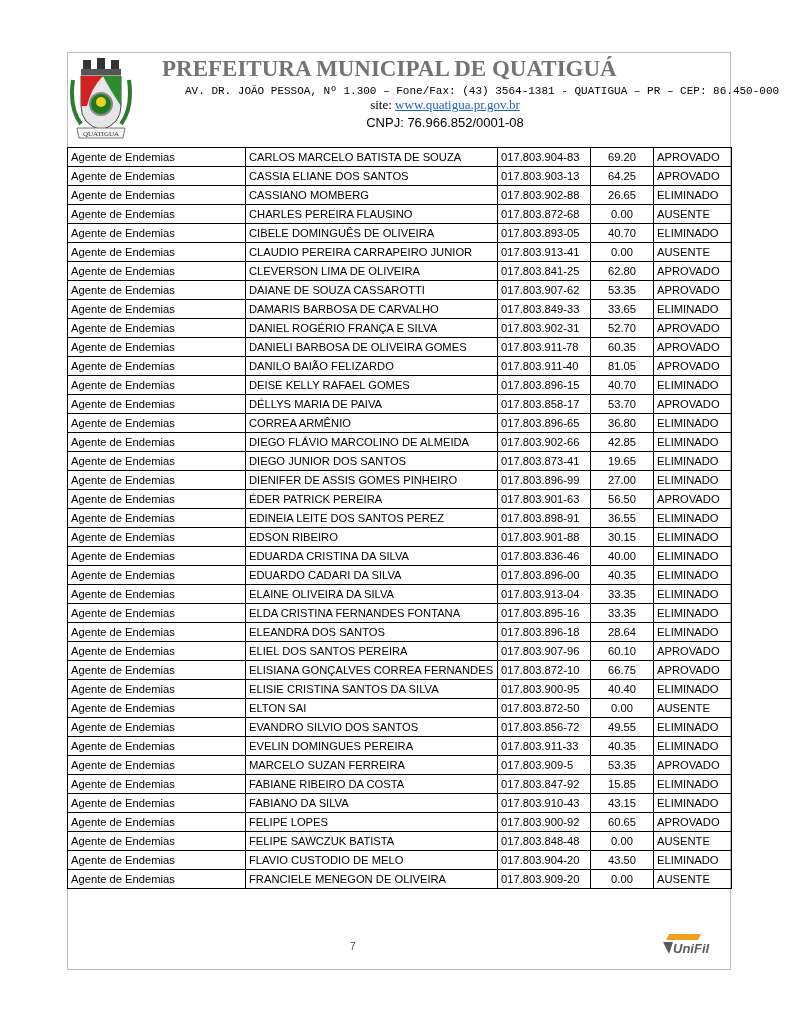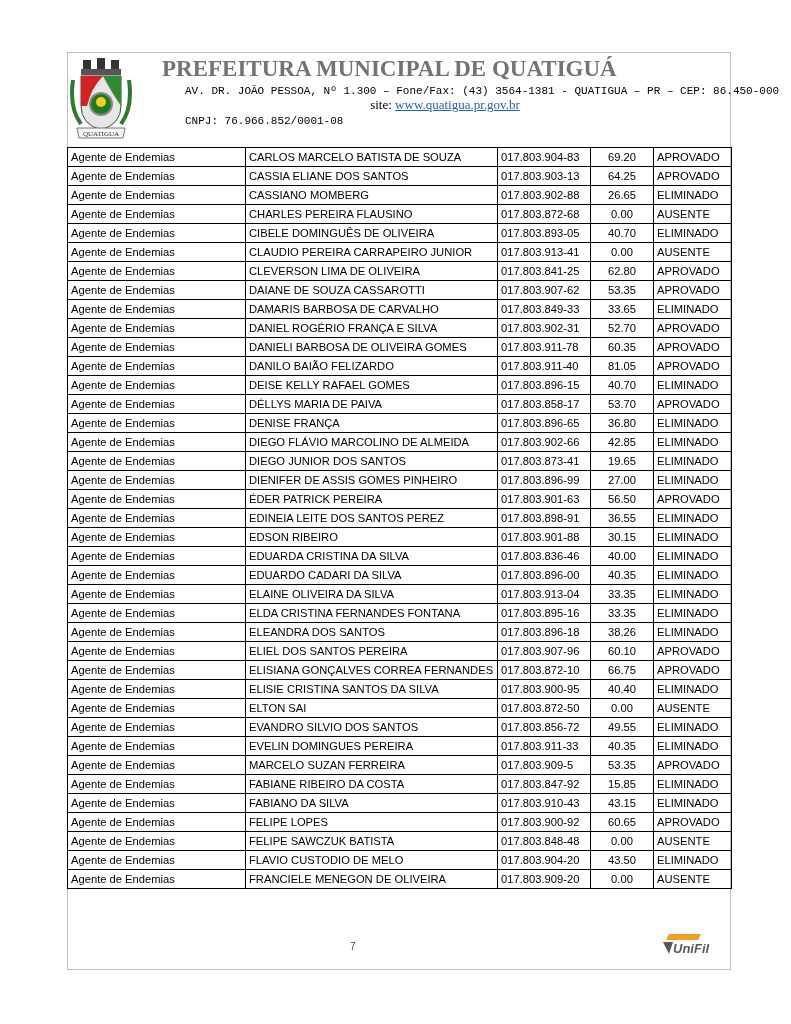--- a/index.html
+++ b/index.html
@@ -4,21 +4,21 @@
 <style>
   html, body { margin:0; padding:0; background:#ffffff; }
   body { width:791px; height:1024px; position:relative; font-family:"Liberation Sans", sans-serif; }
   .page { position:absolute; left:67px; top:52px; width:664px; height:918px; border:1px solid #bfbfbf; box-sizing:border-box; }
   .header { position:absolute; left:67px; top:52px; width:664px; height:95px; }
   .crest { position:absolute; left:2px; top:6px; width:64px; height:86px; }
   .title { position:absolute; left:95px; top:4px; width:560px; text-align:left; font-family:"Liberation Serif", serif; font-weight:bold; font-size:23px; color:#737373; letter-spacing:0px; white-space:nowrap; }
   .address { position:absolute; left:118px; top:33px; width:520px; text-align:left; font-family:Liberation Mono, monospace; font-size:11px; color:#000; white-space:nowrap; }
   .site { position:absolute; left:118px; top:45px; width:520px; text-align:center; font-family:"Liberation Serif", serif; font-size:13px; color:#000; white-space:nowrap; }
   .site a { color:#1f5fbf; text-decoration:underline; }
-  .cnpj { position:absolute; left:118px; top:63px; width:520px; font-family:Liberation Mono, monospace; font-size:11px; color:#000; white-space:nowrap; }
+  .cnpj { position:absolute; left:118px; top:63px; width:520px; text-align:center; font-family:Liberation Sans, sans-serif; font-size:13px; color:#000; white-space:nowrap; }
   table.results { position:absolute; left:67px; top:147px; border-collapse:collapse; table-layout:fixed; width:664px; }
   table.results td { border:1px solid #000; height:18.75px; padding:0 0 0 3px; font-size:11.2px; color:#000; white-space:nowrap; overflow:hidden; box-sizing:border-box; line-height:18px; }
   table.results td.score { text-align:center; padding:0;margin-left:35px; }
   .footer-page { position:absolute; left:350px; top:941px; font-size:10px; color:#444; }
   .unifil { position:absolute; left:661px; top:932px; width:64px; height:24px; }
 </style>
 </head>
 <body>
 
 <div class="page"></div>
@@ -147,21 +147,21 @@
       </tr>
       <tr>
         <td>Agente de Endemias</td>
         <td>DÉLLYS MARIA DE PAIVA</td>
         <td>017.803.858-17</td>
         <td class="score">53.70</td>
         <td>APROVADO</td>
       </tr>
       <tr>
         <td>Agente de Endemias</td>
-        <td>DENISE FRANÇA</td>
+        <td>CORREA ARMÊNIO</td>
         <td>017.803.896-65</td>
         <td class="score">36.80</td>
         <td>ELIMINADO</td>
       </tr>
       <tr>
         <td>Agente de Endemias</td>
         <td>DIEGO FLÁVIO MARCOLINO DE ALMEIDA</td>
         <td>017.803.902-66</td>
         <td class="score">42.85</td>
         <td>ELIMINADO</td>
@@ -226,21 +226,21 @@
         <td>Agente de Endemias</td>
         <td>ELDA CRISTINA FERNANDES FONTANA</td>
         <td>017.803.895-16</td>
         <td class="score">33.35</td>
         <td>ELIMINADO</td>
       </tr>
       <tr>
         <td>Agente de Endemias</td>
         <td>ELEANDRA DOS SANTOS</td>
         <td>017.803.896-18</td>
-        <td class="score">38.26</td>
+        <td class="score">28.64</td>
         <td>ELIMINADO</td>
       </tr>
       <tr>
         <td>Agente de Endemias</td>
         <td>ELIEL DOS SANTOS PEREIRA</td>
         <td>017.803.907-96</td>
         <td class="score">60.10</td>
         <td>APROVADO</td>
       </tr>
       <tr>

